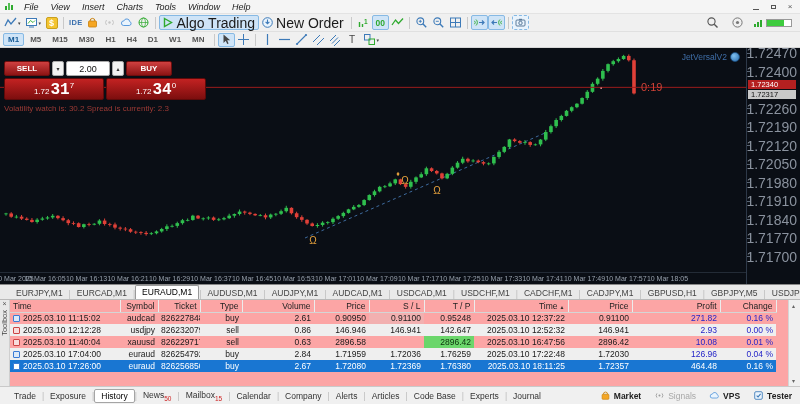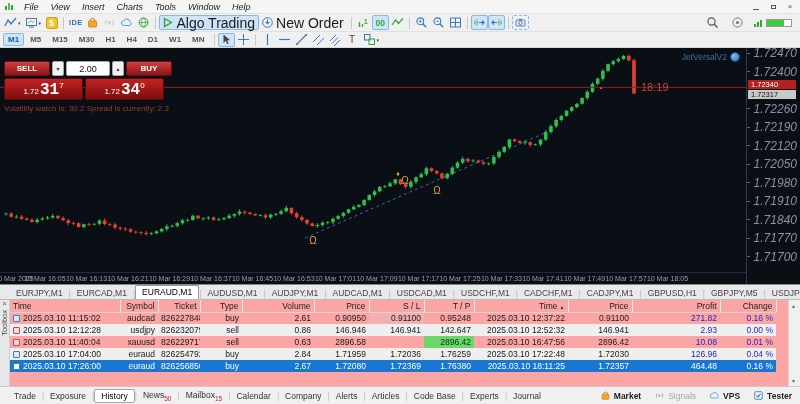--- a/index.html
+++ b/index.html
@@ -41,36 +41,36 @@
   .meter span{display:block;width:70%;height:100%;background:#3ecc3e;}
   .toolbar2{height:16px;flex:0 0 16px;display:flex;align-items:center;background:#f0f0f0;border-bottom:1px solid #d7d7d7;padding:0 3px;}
   .toolbar2 .tb-btn{height:14px;}
   .tf-btn{font-size:8px;font-weight:bold;color:#555;padding:1px 4px;border:1px solid transparent;border-radius:2px;margin-right:1px;}
   .tf-btn.active{background:#cfe4f7;border-color:#86b9e4;color:#155a96;}
 
   
   .chart{position:relative;height:237px;flex:0 0 237px;background:#0a0e15;overflow:hidden;border-bottom:1px solid #888;}
   #chart-svg{position:absolute;left:0;top:0;}
   .yaxis{position:absolute;right:0;top:0;width:54px;height:236px;border-left:1px solid #2e3949;background:#0a0e15;}
-  .ytick{position:absolute;right:3px;font-size:12px;color:#8a929e;line-height:8px;white-space:nowrap;font-style:italic;}
+  .ytick{position:absolute;right:3px;font-size:14px;color:#8a929e;line-height:8px;white-space:nowrap;}
   .ytick-dash{position:absolute;left:0;width:3px;height:1px;background:#5a6472;}
   .pricebox{position:absolute;left:1px;width:48px;height:9px;font-size:7.5px;line-height:9px;padding-left:3px;}
   .pricebox.ask{background:#b42020;color:#fff;}
   .pricebox.bid{background:#c9c9c9;color:#111;}
   .chart-title{position:absolute;left:5px;top:2px;display:flex;align-items:center;gap:3px;font-size:9px;color:#4a86c7;}
   .mini-ic{width:9px;height:8px;display:inline-block;border-radius:1px;}
   .ic1{background:linear-gradient(90deg,#b33333 33%,#f2f2f2 33%,#f2f2f2 66%,#3366aa 66%);border:1px solid #556;}
   .ic2{background:#264d73;border:1px solid #556;}
   .oneclick{position:absolute;left:4px;top:13px;}
   .oc-row{display:flex;gap:2px;align-items:center;}
   .oc-sell,.oc-buy{width:46px;height:15px;background:linear-gradient(#d04040,#8c1414);color:#fff;border:1px solid #6e0e0e;font-size:8px;font-weight:bold;border-radius:2px;font-family:inherit;}
   .oc-spin{width:12px;height:15px;background:#f2f2f2;border:1px solid #aaa;font-size:6px;color:#333;padding:0;border-radius:2px;font-family:inherit;}
   .oc-vol{width:44px;height:15px;background:#fff;border:1px solid #aaa;font-size:9px;color:#111;display:flex;align-items:center;justify-content:center;border-radius:2px;}
   .oc-prices{display:flex;gap:2px;margin-top:2px;}
-  .oc-price{width:79px;height:22px;background:linear-gradient(#c32222,#7c0e0e);color:#fff;display:flex;align-items:flex-end;justify-content:center;padding-bottom:2px;border-radius:2px;border:1px solid #5f0a0a;}
+  .oc-price{width:100px;height:22px;background:linear-gradient(#c32222,#7c0e0e);color:#fff;display:flex;align-items:flex-end;justify-content:center;padding-bottom:2px;border-radius:2px;border:1px solid #5f0a0a;}
   .oc-price .sm{font-size:8px;margin:0 1px 1px 0;}
   .oc-price .big{font-size:16px;font-weight:bold;line-height:14px;font-family:Liberation Mono, monospace;}
   .oc-price .sup{font-size:8px;align-self:flex-start;margin-top:2px;}
   .volatility{position:absolute;left:4px;top:56px;font-size:8px;color:#9c3a35;}
   .ea-label{position:absolute;right:60px;top:4px;display:flex;align-items:center;gap:3px;font-size:8.5px;color:#3f6ea8;}
   .ea-ic{width:10px;height:10px;border-radius:50%;background:radial-gradient(circle at 35% 35%,#7fc0f0,#2b6eae);border:1px solid #1d4f80;}
   .countdown{position:absolute;left:641px;top:33px;font-size:11px;color:#cd4237;}
 
   
   .chart-tabs{height:15px;flex:0 0 15px;background:#e9e9e9;display:flex;align-items:flex-end;font-size:8.5px;color:#444;border-bottom:1px solid #b9b9b9;padding-left:10px;}
@@ -733,21 +733,21 @@
             <span class="big">34</span>
             <span class="sup">0</span>
         </div>
       </div>
     </div>
     <div class="volatility">Volatility watch is: 30.2 Spread is currently: 2.3</div>
     <div class="ea-label">
       <span>JetVersalV2</span>
       <span class="ea-ic"></span>
     </div>
-    <div class="countdown">18:19</div>
+    <div class="countdown">0:19</div>
   </div>
 
   <div class="chart-tabs">
     <div id="chart-tab-items">
         <span class="ct">EURJPY,M1</span>
         <span class="ct-sep">|</span>
         <span class="ct">EURCAD,M1</span>
         <span class="ct-sep">|</span>
         <span class="ct active">EURAUD,M1</span>
         <span class="ct-sep">|</span>

